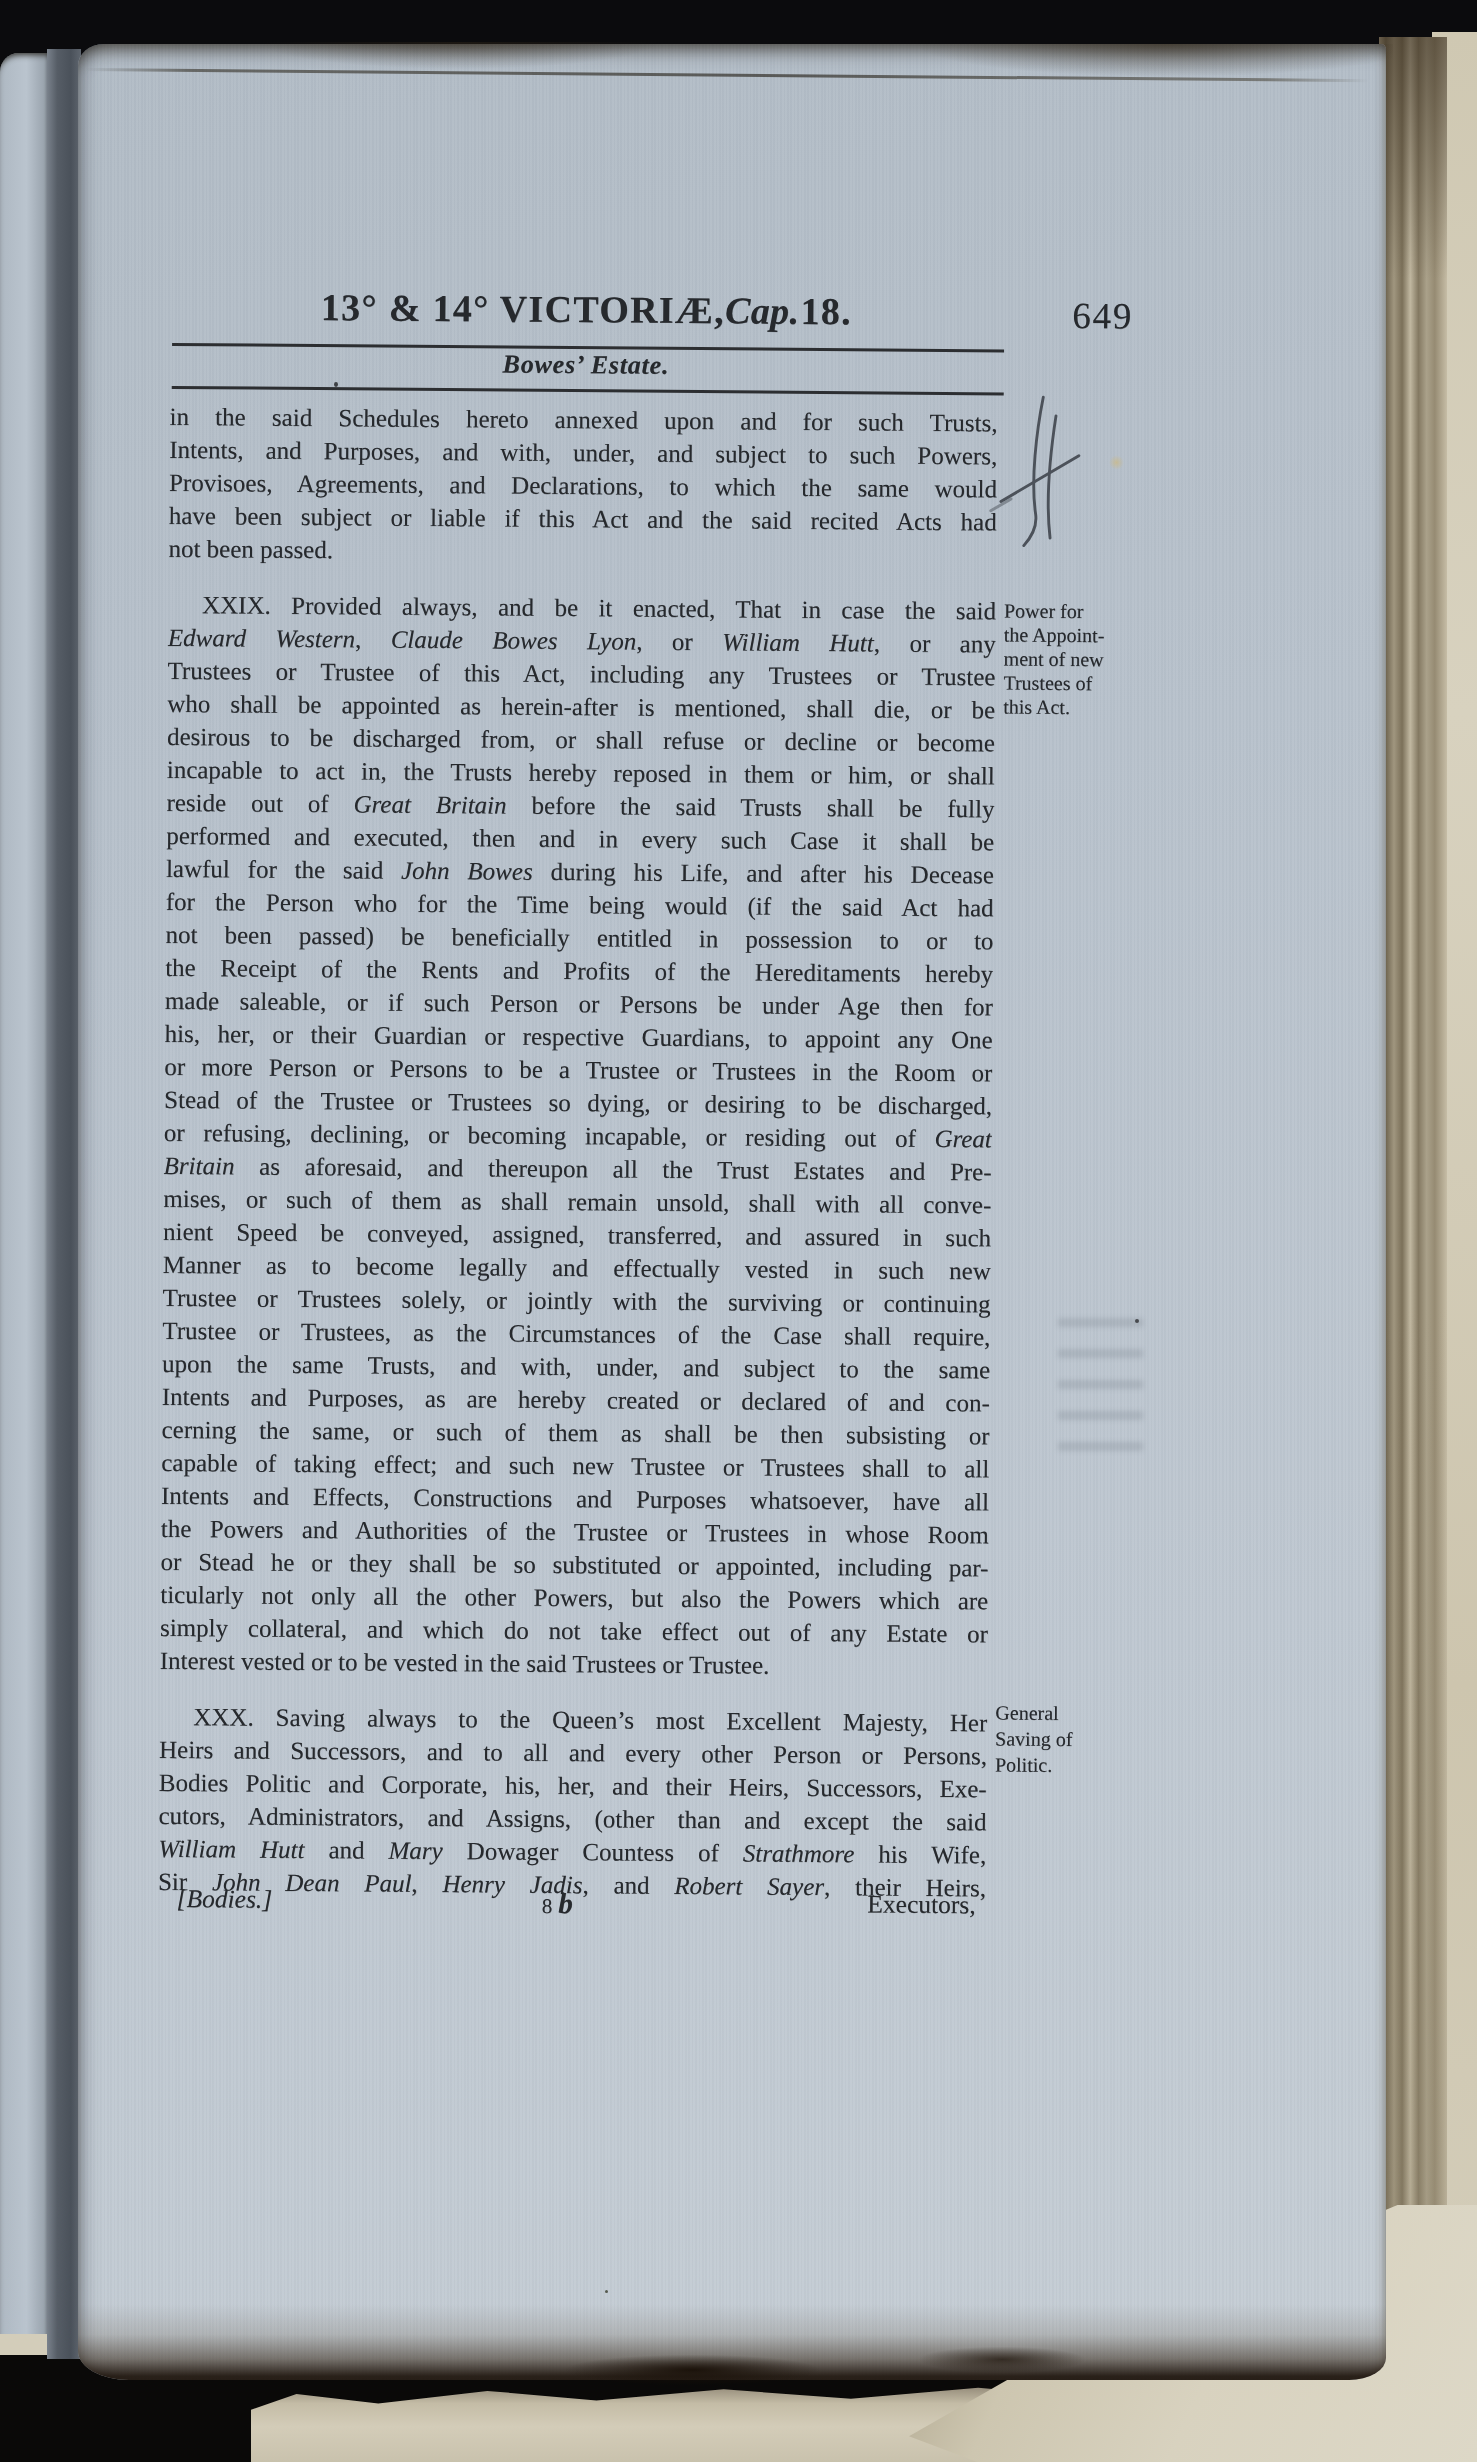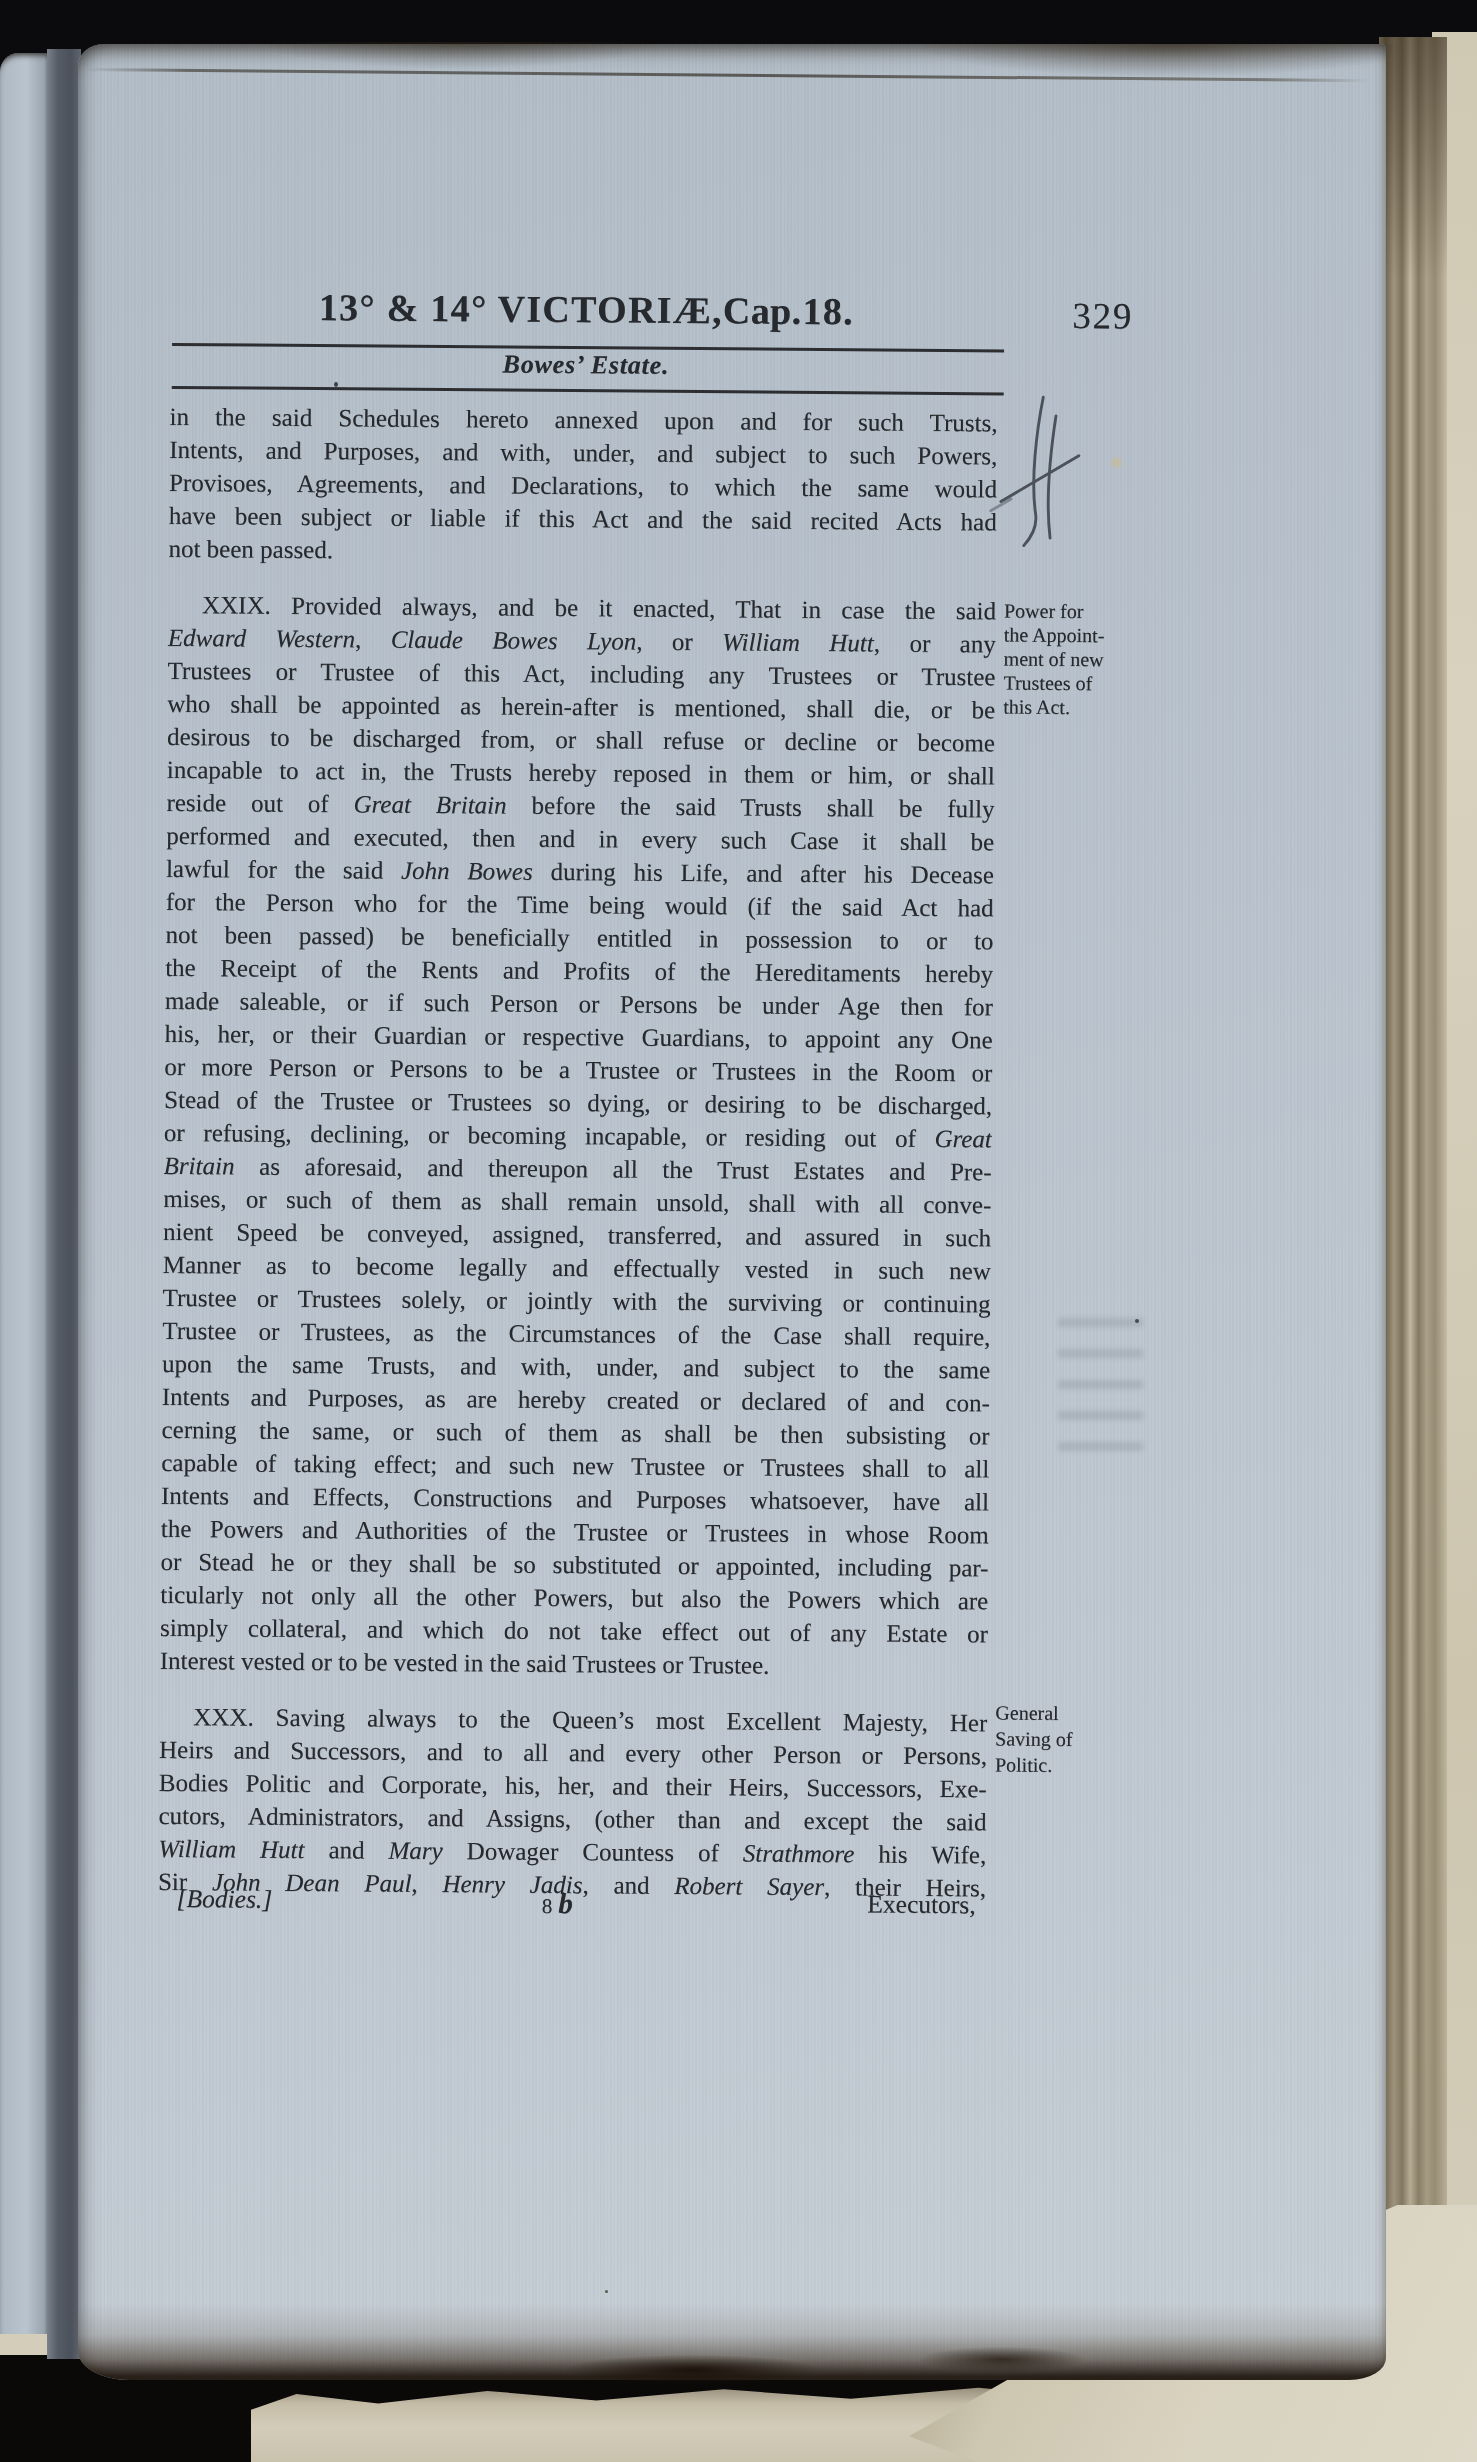--- a/index.html
+++ b/index.html
@@ -61,21 +61,21 @@
   .speck3{left:334px;top:382px;width:4.2px;height:5.1px;background:#3e4145;}
   .speck4{left:605px;top:2290px;width:3.4px;height:3.4px;background:#555a4f;}
   .speck5{left:209px;top:1007px;width:3.4px;height:4.2px;background:#4a4e52;}
 
   
   .text-layer{position:absolute;inset:0;color:#26292d;
     transform:rotate(0.45deg);transform-origin:561px 357px;
     text-shadow:0.3px 0.3px 0.4px rgba(38,41,45,.4);}
   .header{position:absolute;left:170px;top:287px;width:832px;text-align:center;
     font-size:38px;font-weight:bold;letter-spacing:1.3px;white-space:nowrap;}
-  .header .cap{letter-spacing:0.4px;}
+  .header .cap{font-style:italic;letter-spacing:0.4px;}
   .header .capnum{margin-left:1px;}
   .folio{position:absolute;left:1072px;top:290px;font-size:37px;letter-spacing:1.7px;}
   .rule{position:absolute;left:172px;width:832px;height:2.5px;background:#2c2e31;}
   .rule1{top:346px;}
   .rule2{top:389px;}
   .running-title{position:absolute;left:170px;top:350px;width:832px;text-align:center;
     font-size:26px;font-weight:bold;font-style:italic;letter-spacing:0.8px;}
   .body-text{position:absolute;left:170px;top:403px;width:828px;font-size:25px;}
   .para + .para{margin-top:23px;}
   .line{height:33px;line-height:33px;text-align:justify;text-align-last:justify;overflow:hidden;}
@@ -118,21 +118,21 @@
   <div class="speck speck1"></div>
   <div class="speck speck2"></div>
   <div class="speck speck3"></div>
   <div class="speck speck4"></div>
   <div class="speck speck5"></div>
 
   <div class="text-layer">
     <div class="header">
       <span>13° &amp; 14° VICTORIÆ,</span><span class="cap">Cap.</span><span class="capnum">18.</span>
     </div>
-    <div class="folio">329</div>
+    <div class="folio">649</div>
     <div class="rule rule1"></div>
     <div class="running-title">Bowes’ Estate.</div>
     <div class="rule rule2"></div>
 
     <div class="body-text">
         <div class="para">
           <div class="line">in the said Schedules hereto annexed upon and for such Trusts,</div>
           <div class="line">Intents, and Purposes, and with, under, and subject to such Powers,</div>
           <div class="line">Provisoes, Agreements, and Declarations, to which the same would</div>
           <div class="line">have been subject or liable if this Act and the said recited Acts had</div>

